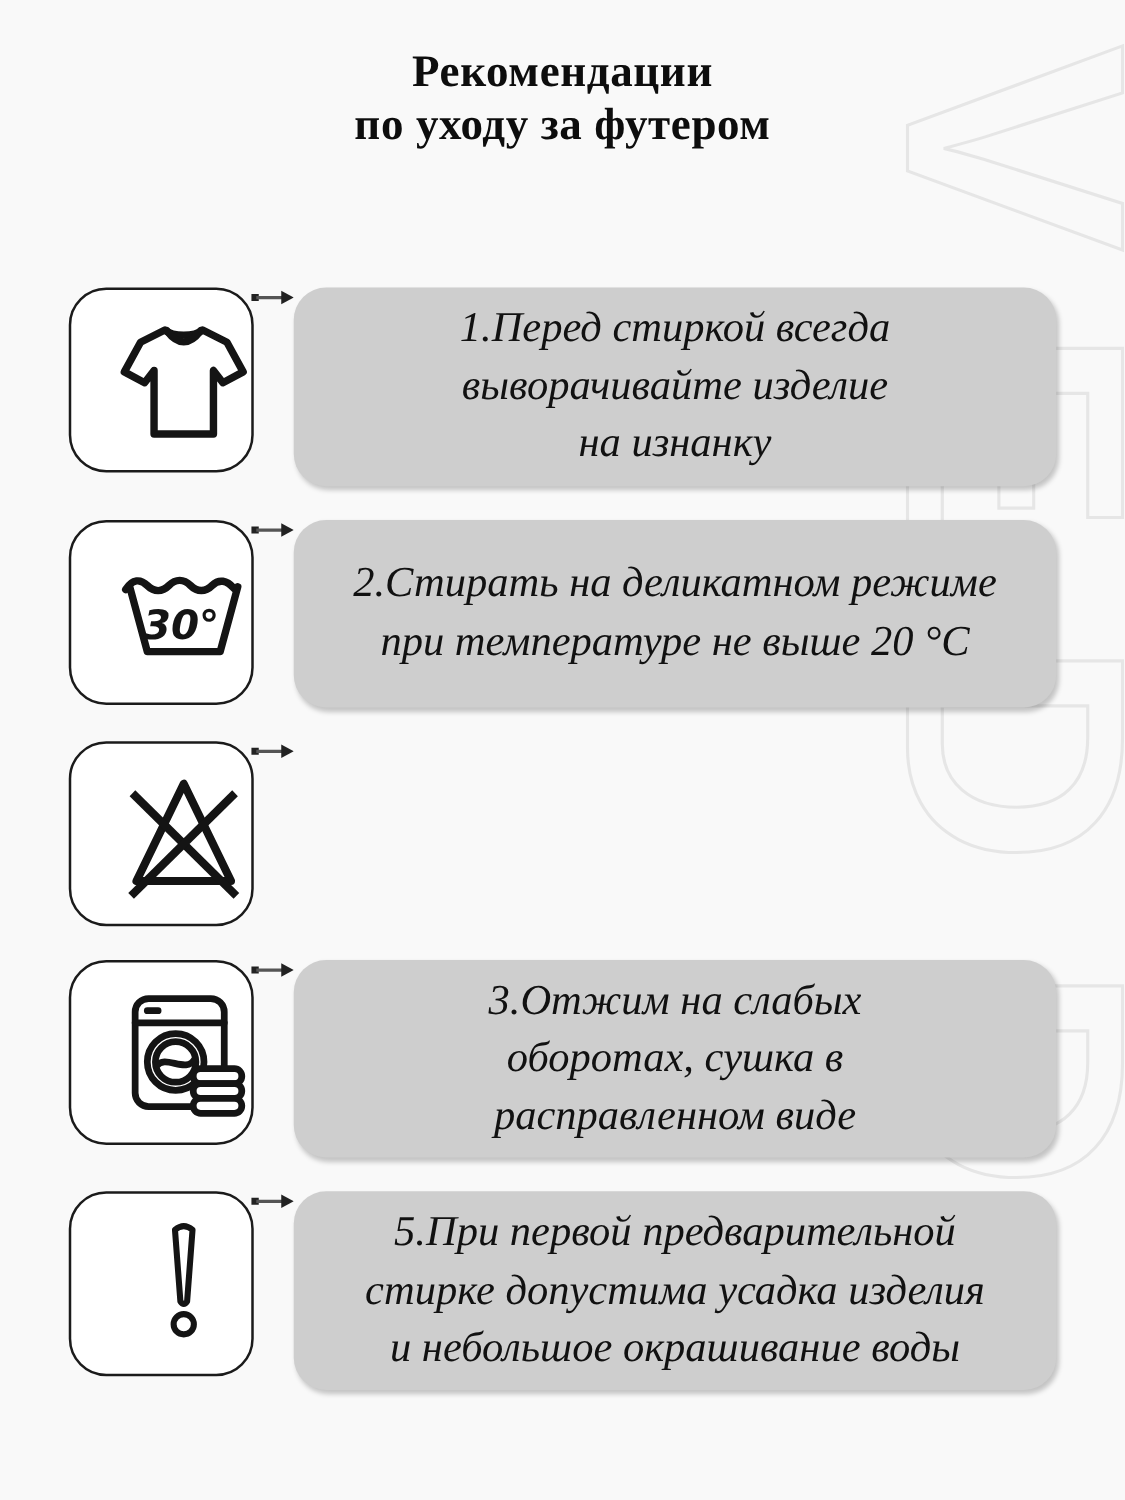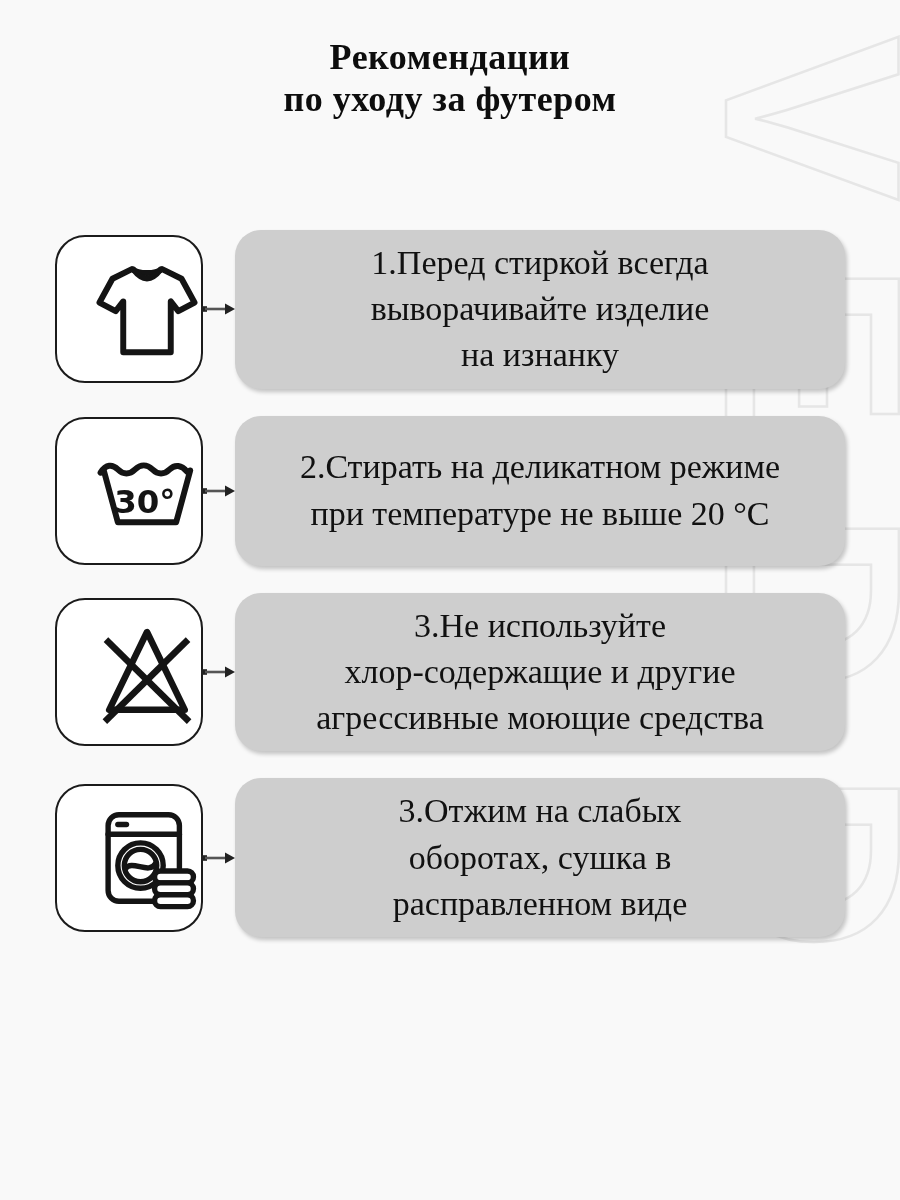--- a/index.html
+++ b/index.html
@@ -21,21 +21,21 @@
     text-align:center;
     font-size:36px;font-weight:bold;line-height:1.18;
     letter-spacing:.5px;
     white-space:pre-line;
     color:#0d0d0d;
   }
   .rows{
     position:absolute;top:230px;left:55px;right:55px;z-index:1;
     display:flex;flex-direction:column;gap:27px;
   }
-  .row{display:flex;align-items:center;}
+  .row{display:flex;align-items:flex-start;font-style:italic;}
   .icon-box{
     width:148px;height:148px;min-width:148px;
     background:#ffffff;
     border:2px solid #1b1b1b;
     border-radius:30px;
     display:flex;align-items:center;justify-content:center;
     box-sizing:border-box;
     padding-left:36px;
   }
   .arrow{margin:0 -2px;z-index:2;flex:none;}
@@ -118,23 +118,20 @@
             <line x1="12" y1="20" x2="89" y2="96"></line>
             <line x1="88" y1="20" x2="11" y2="96"></line>
           </g>
         </svg>
       </div>
       <svg class="arrow" width="34" height="16" viewBox="0 0 34 16">
         <rect x="0" y="5.2" width="6" height="5.6" fill="#222"></rect>
         <line x1="4" y1="8" x2="25" y2="8" stroke="#555" stroke-width="2.6"></line>
         <polygon points="24,2.6 34,8 24,13.4" fill="#222"></polygon>
       </svg>
-      <div class="card">3.Не используйте
-хлор-содержащие и другие
-агрессивные моющие средства</div>
     </div>
 
     <div class="row">
       <div class="icon-box">
         <svg class="icon" width="116" height="116" viewBox="0 0 100 100">
           <g fill="none" stroke="#141414" stroke-width="5" stroke-linejoin="round" stroke-linecap="round">
             <rect x="14" y="10" width="66" height="80" rx="10"></rect>
             <line x1="14" y1="28" x2="80" y2="28"></line>
             <line x1="23" y1="19" x2="31" y2="19"></line>
             <circle cx="44" cy="57" r="21"></circle>
@@ -149,15 +146,33 @@
       <svg class="arrow" width="34" height="16" viewBox="0 0 34 16">
         <rect x="0" y="5.2" width="6" height="5.6" fill="#222"></rect>
         <line x1="4" y1="8" x2="25" y2="8" stroke="#555" stroke-width="2.6"></line>
         <polygon points="24,2.6 34,8 24,13.4" fill="#222"></polygon>
       </svg>
       <div class="card">3.Отжим на слабых
 оборотах, сушка в
 расправленном виде</div>
     </div>
 
+    <div class="row">
+      <div class="icon-box">
+        <svg class="icon" width="116" height="116" viewBox="0 0 100 100">
+          <g fill="none" stroke="#141414" stroke-width="4.5" stroke-linejoin="round">
+            <path d="M43.5 10 Q50 4.5 56.5 10 L52.5 63 Q50 67 47.5 63 Z"></path>
+            <circle cx="50" cy="80" r="7.5"></circle>
+          </g>
+        </svg>
+      </div>
+      <svg class="arrow" width="34" height="16" viewBox="0 0 34 16">
+        <rect x="0" y="5.2" width="6" height="5.6" fill="#222"></rect>
+        <line x1="4" y1="8" x2="25" y2="8" stroke="#555" stroke-width="2.6"></line>
+        <polygon points="24,2.6 34,8 24,13.4" fill="#222"></polygon>
+      </svg>
+      <div class="card">5.При первой предварительной
+стирке допустима усадка изделия
+и небольшое окрашивание воды</div>
+    </div>
 
   </div>
 </div>
 
 </body></html>

